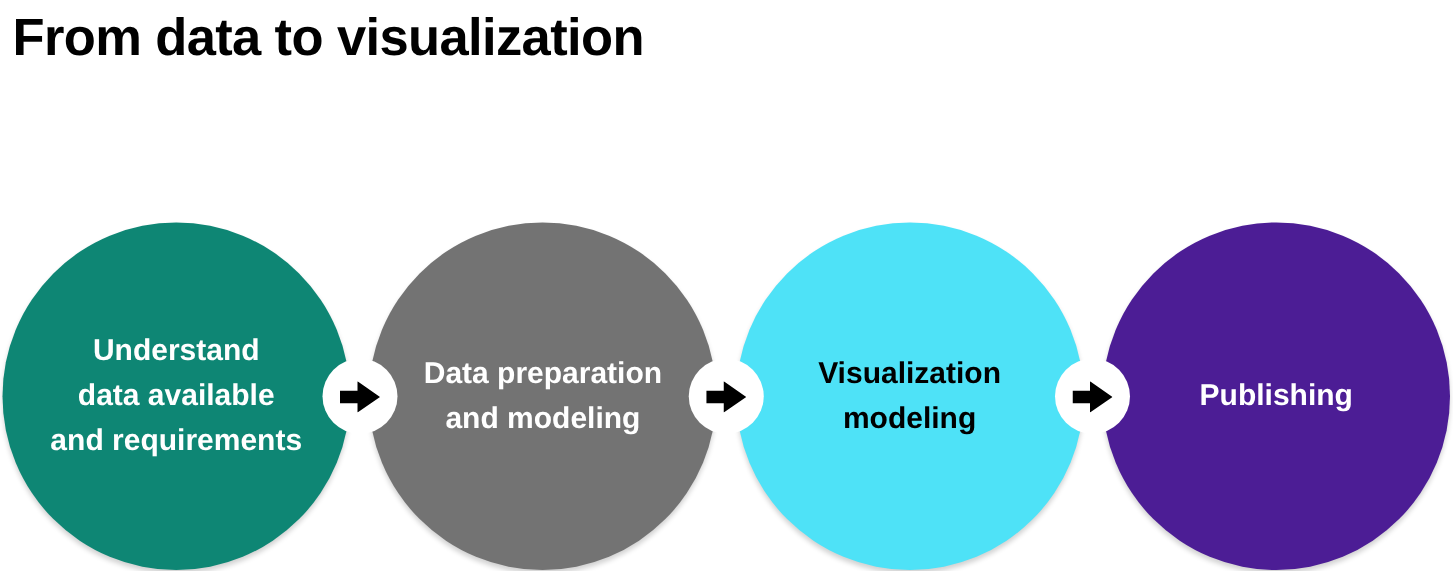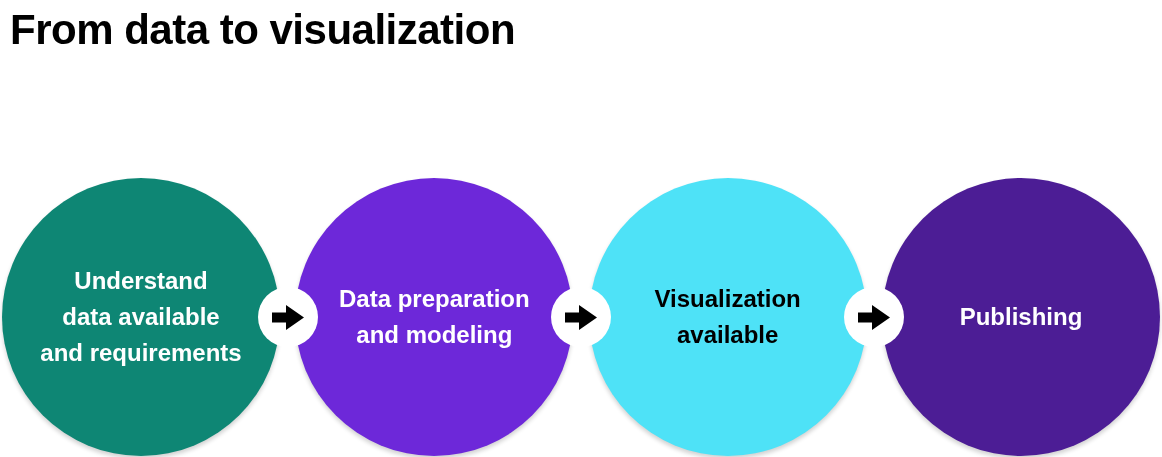--- a/index.html
+++ b/index.html
@@ -75,24 +75,24 @@
 <body>
 
 <div class="canvas">
 
   <h1 class="page-title" style="color: rgb(0, 0, 0);">From data to visualization</h1>
 
   <div class="process-row">
     <div class="step-circle" style="background-color: rgb(14, 134, 116); color: rgb(255, 255, 255);">Understand
 data available
 and requirements</div>
-    <div class="step-circle" style="background-color: #6d28d9; color: rgb(255, 255, 255);">Data preparation
+    <div class="step-circle" style="background-color: #737373; color: rgb(255, 255, 255);">Data preparation
 and modeling</div>
     <div class="step-circle" style="background-color: rgb(78, 226, 247); color: rgb(0, 0, 0);">Visualization
-available</div>
+modeling</div>
     <div class="step-circle" style="background-color: #4c1d95; color: rgb(255, 255, 255);">Publishing</div>
   </div>
 
   <div class="connector connector-1" style="color: rgb(0, 0, 0); background-color: rgb(255, 255, 255);">
     <svg width="32" height="25" viewBox="0 0 32 25" aria-hidden="true">
       <path d="M0 7.5 h14 v-7.5 l18 12.5 l-18 12.5 v-7.5 h-14 z" fill="currentColor"></path>
     </svg>
   </div>
 
   <div class="connector connector-2" style="color: rgb(0, 0, 0); background-color: rgb(255, 255, 255);">

